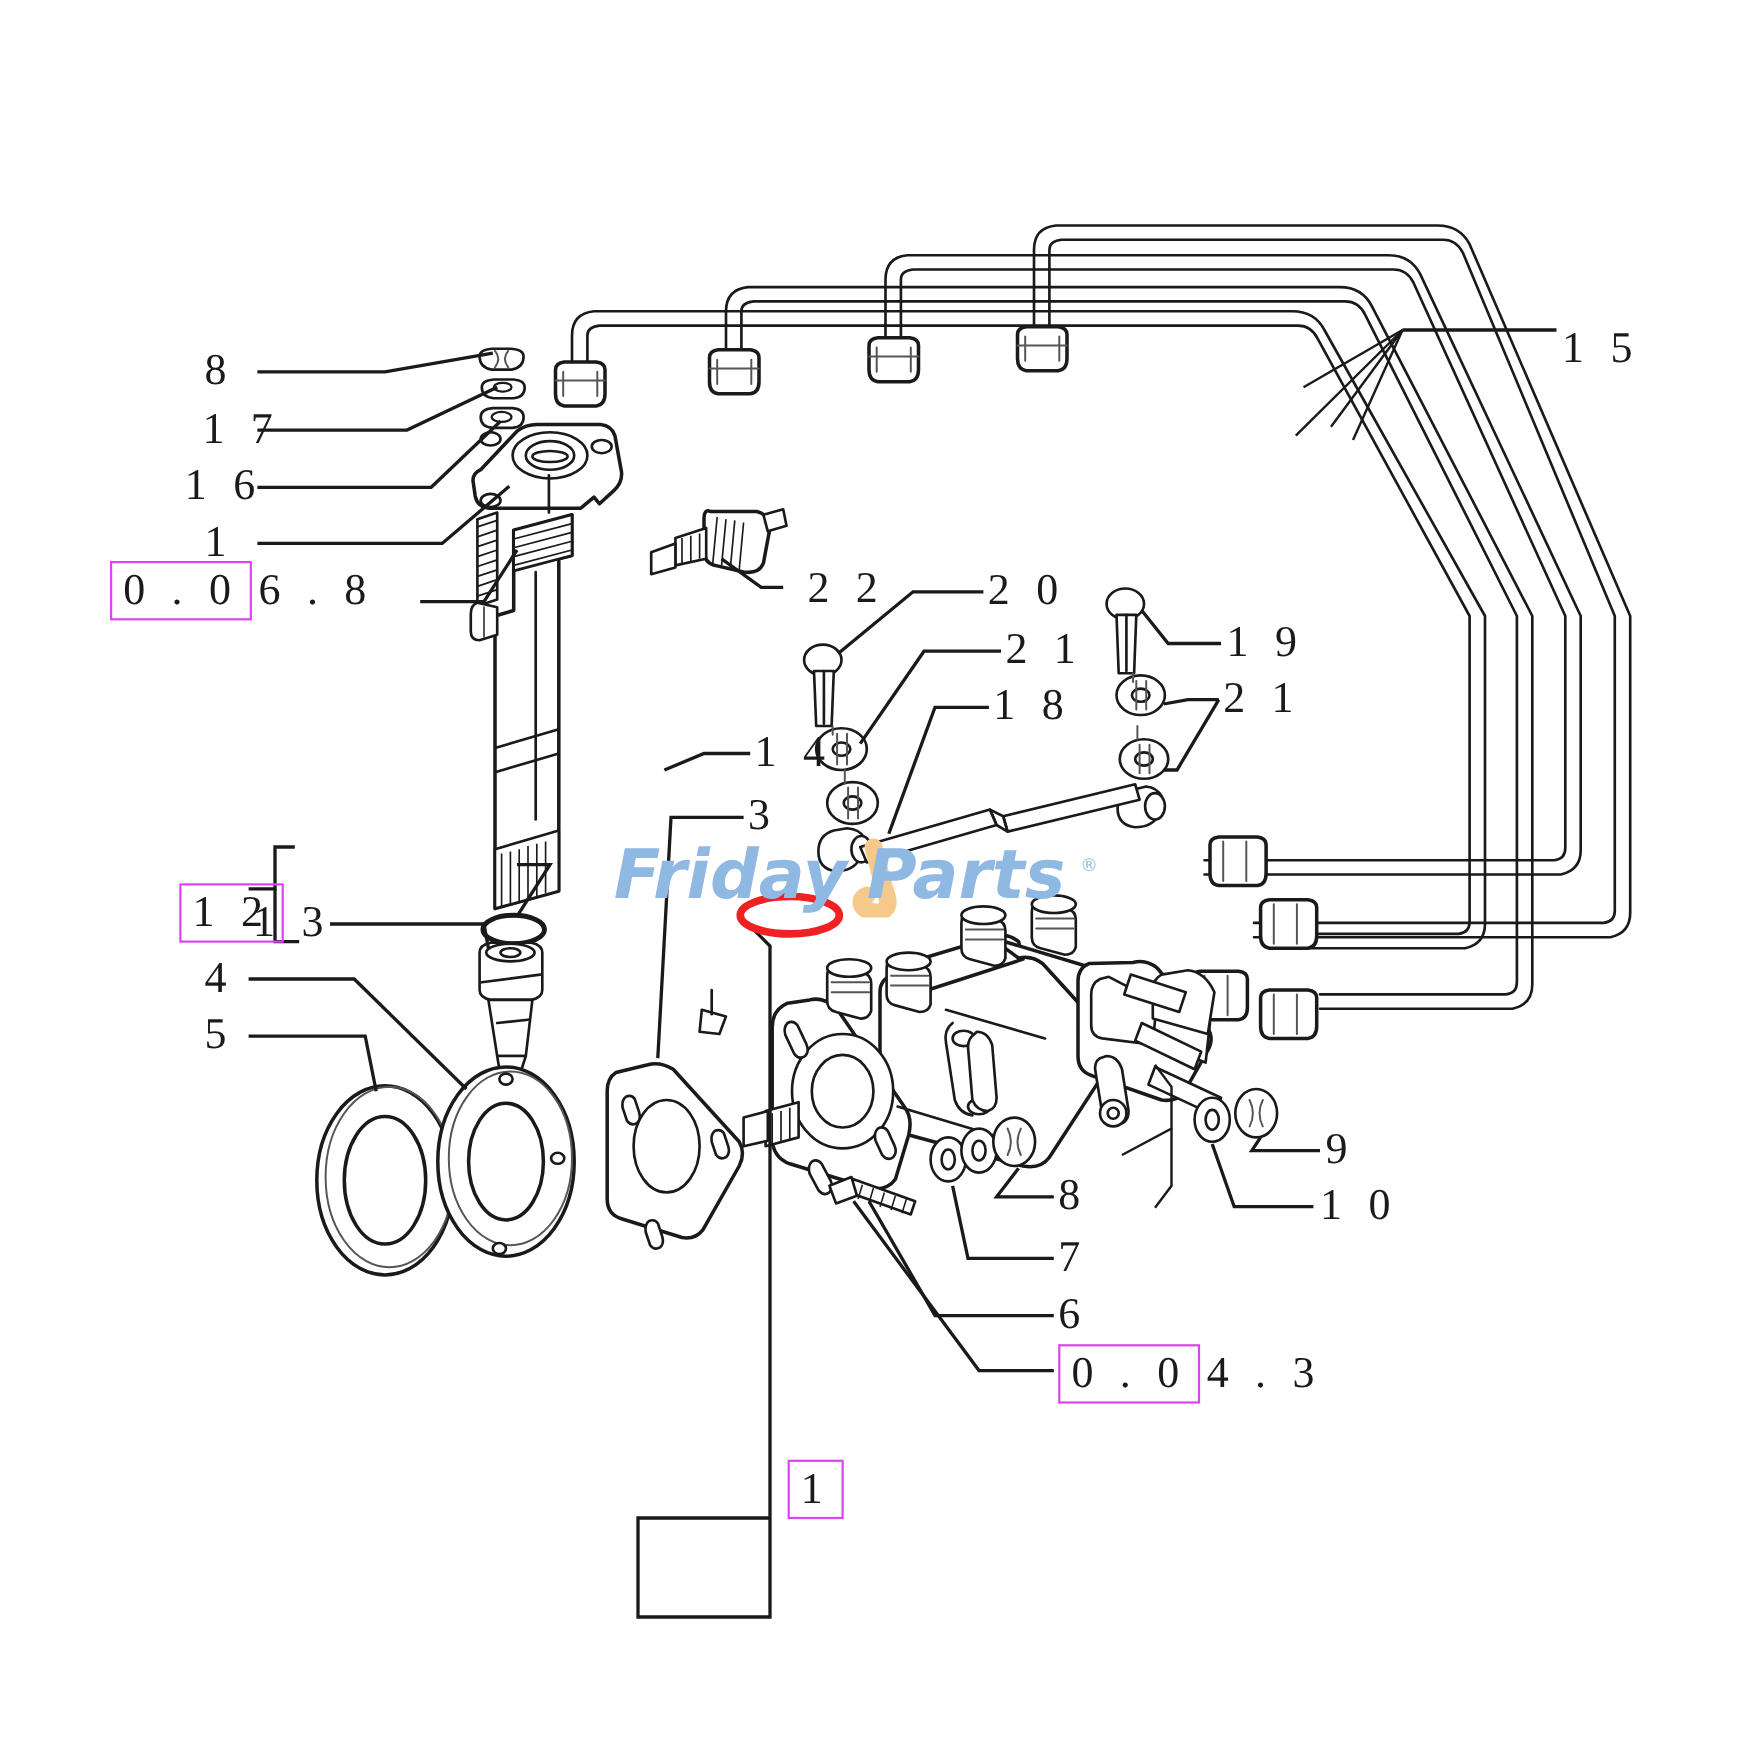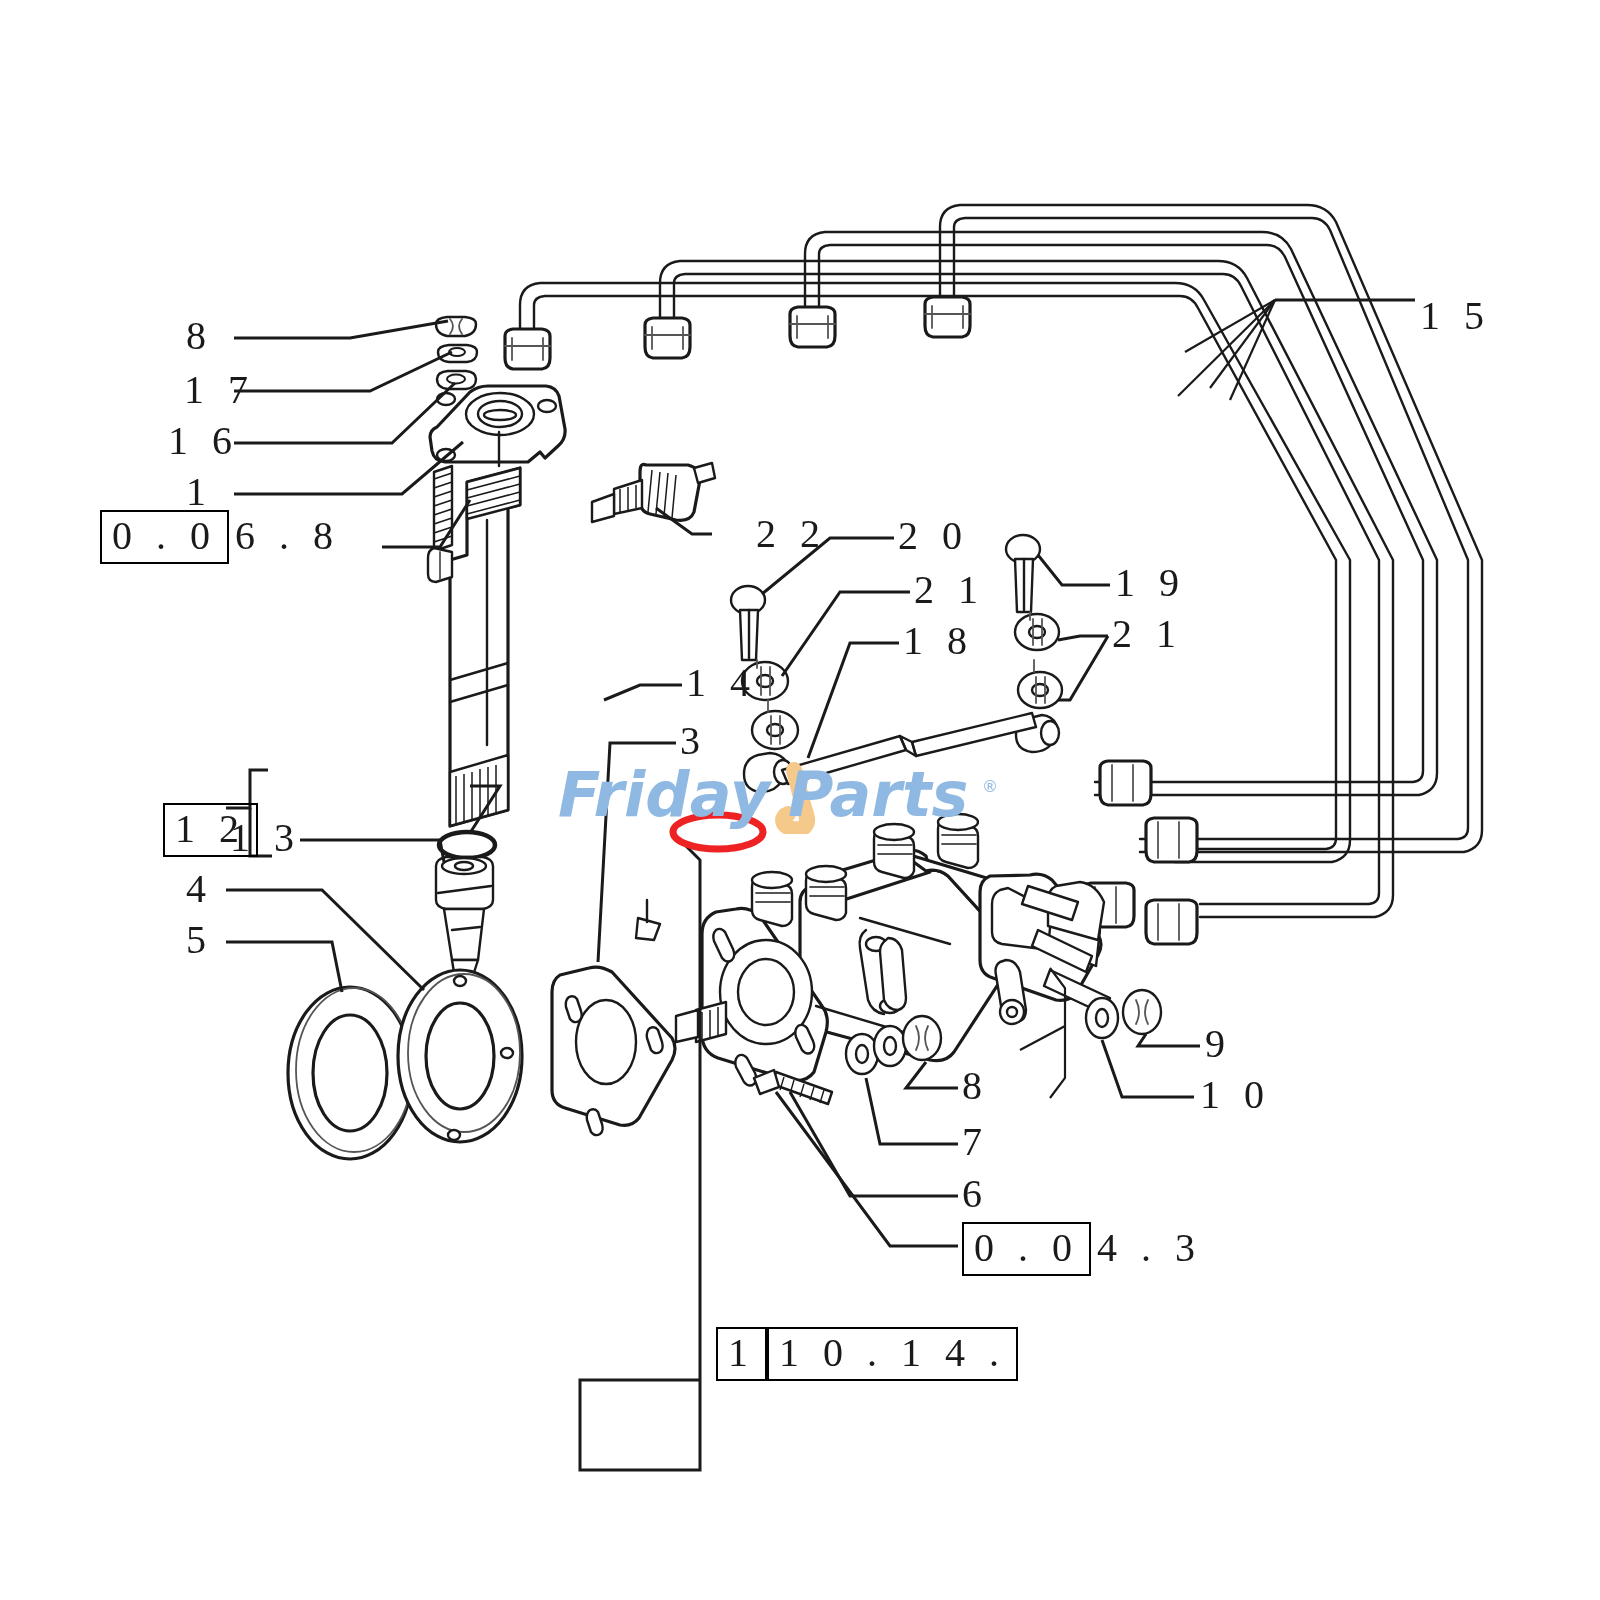--- a/index.html
+++ b/index.html
@@ -35,21 +35,21 @@
   .refbox {
     position: absolute;
     font-family: "Liberation Serif", "DejaVu Serif", serif;
     font-size: 40px;
     color: #1a1a1a;
     letter-spacing: 7px;
     white-space: nowrap;
     line-height: 1;
   }
   .boxed {
-    border: 2px solid #000000;
+    border: 2px solid #d946ef;
     padding: 4px 10px 6px 10px;
     display: inline-block;
   }
   .rowbox {
     display: flex;
     align-items: center;
   }
   .plain-seg {
     padding: 4px 2px 6px 6px;
     display: inline-block;
@@ -417,21 +417,21 @@
     <path d="M236 8 C236 8 244 40 248 52 C252 64 244 70 232 66 C222 62 224 54 230 52" fill="none" stroke="#f5c98a" stroke-width="16" stroke-linecap="round"></path>
     <text class="wm-text" x="0" y="54">Friday</text>
     <text class="wm-text" x="230" y="54">Parts</text>
     <text class="wm-reg" x="424" y="30">®</text>
   </svg>
 
   <div class="callout" style="left:186px; top:316px;">8</div>
   <div class="callout" style="left:184px; top:370px;">1 7</div>
   <div class="callout" style="left:168px; top:421px;">1 6</div>
   <div class="callout" style="left:186px; top:472px;">1</div>
-  <div class="callout" style="left:756px; top:514px;">2 2</div>
+  <div class="callout" style="left:734px; top:514px;">2 2</div>
   <div class="callout" style="left:898px; top:516px;">2 0</div>
   <div class="callout" style="left:914px; top:570px;">2 1</div>
   <div class="callout" style="left:1115px;top:563px;">1 9</div>
   <div class="callout" style="left:903px; top:621px;">1 8</div>
   <div class="callout" style="left:1112px;top:614px;">2 1</div>
   <div class="callout" style="left:1420px;top:296px;">1 5</div>
   <div class="callout" style="left:686px; top:663px;">1 4</div>
   <div class="callout" style="left:680px; top:721px;">3</div>
   <div class="callout" style="left:230px; top:818px;">1 3</div>
   <div class="callout" style="left:186px; top:869px;">4</div>
@@ -452,16 +452,15 @@
     <span class="boxed">1 2</span>
   </div>
 
   <div class="refbox rowbox" style="left:962px; top:1222px;">
     <span class="boxed">0 . 0</span>
     <span class="plain-seg">4 . 3</span>
   </div>
 
   <div class="refbox rowbox" style="left:716px; top:1327px;">
     <span class="boxed">1</span>
-    <span class="boxed">1 0 . 1 4 .</span>
   </div>
 
 </div>
 
 </body></html>

